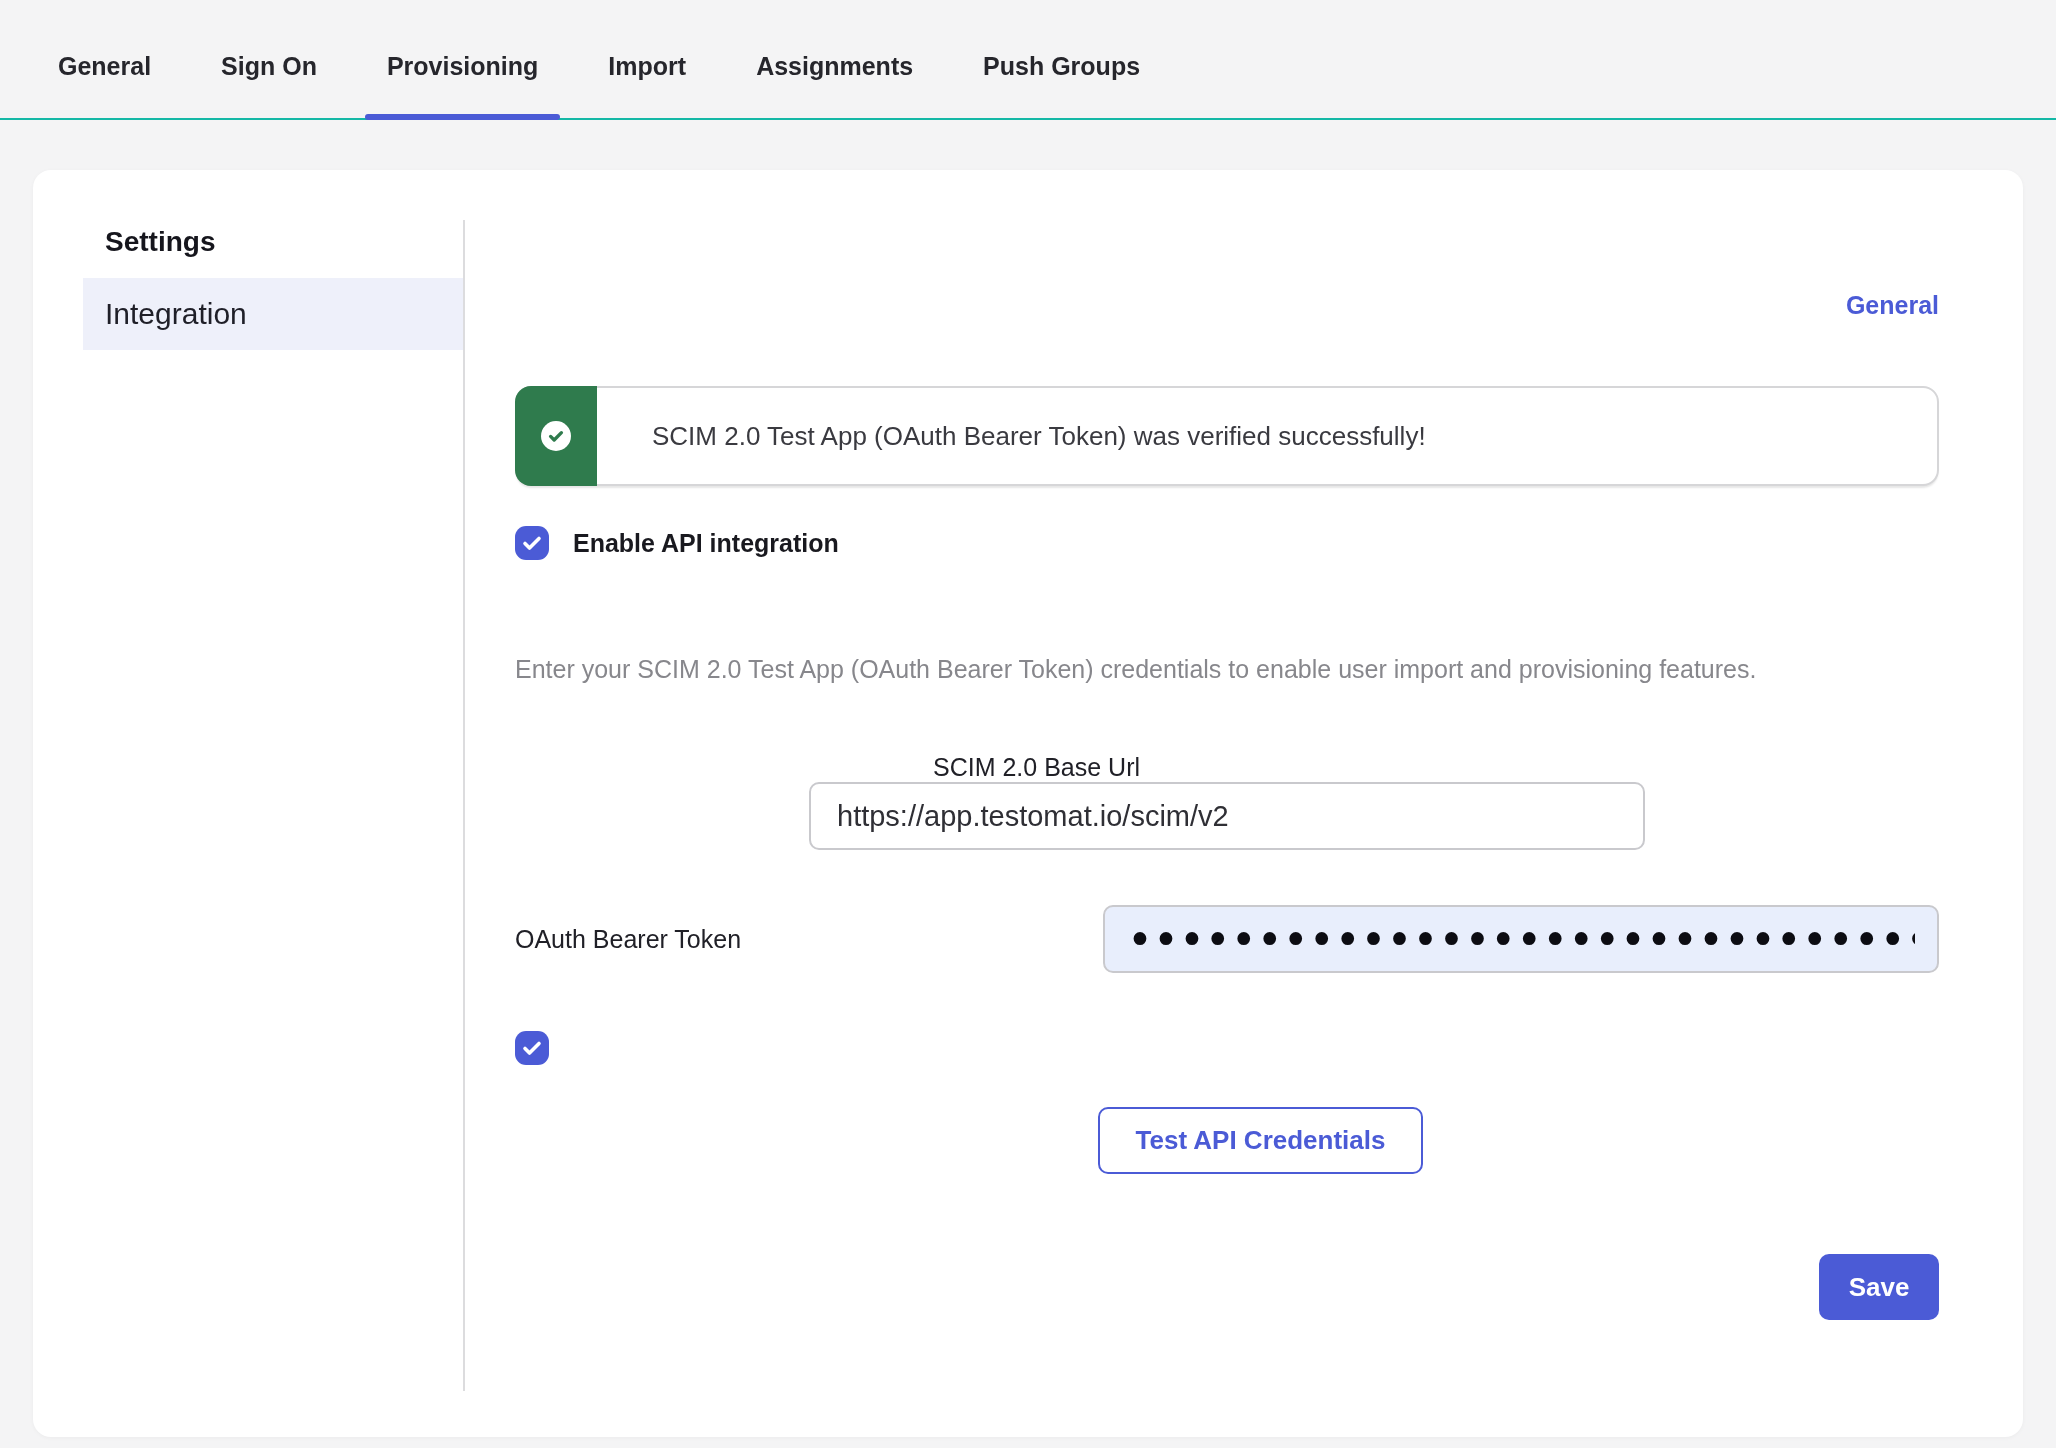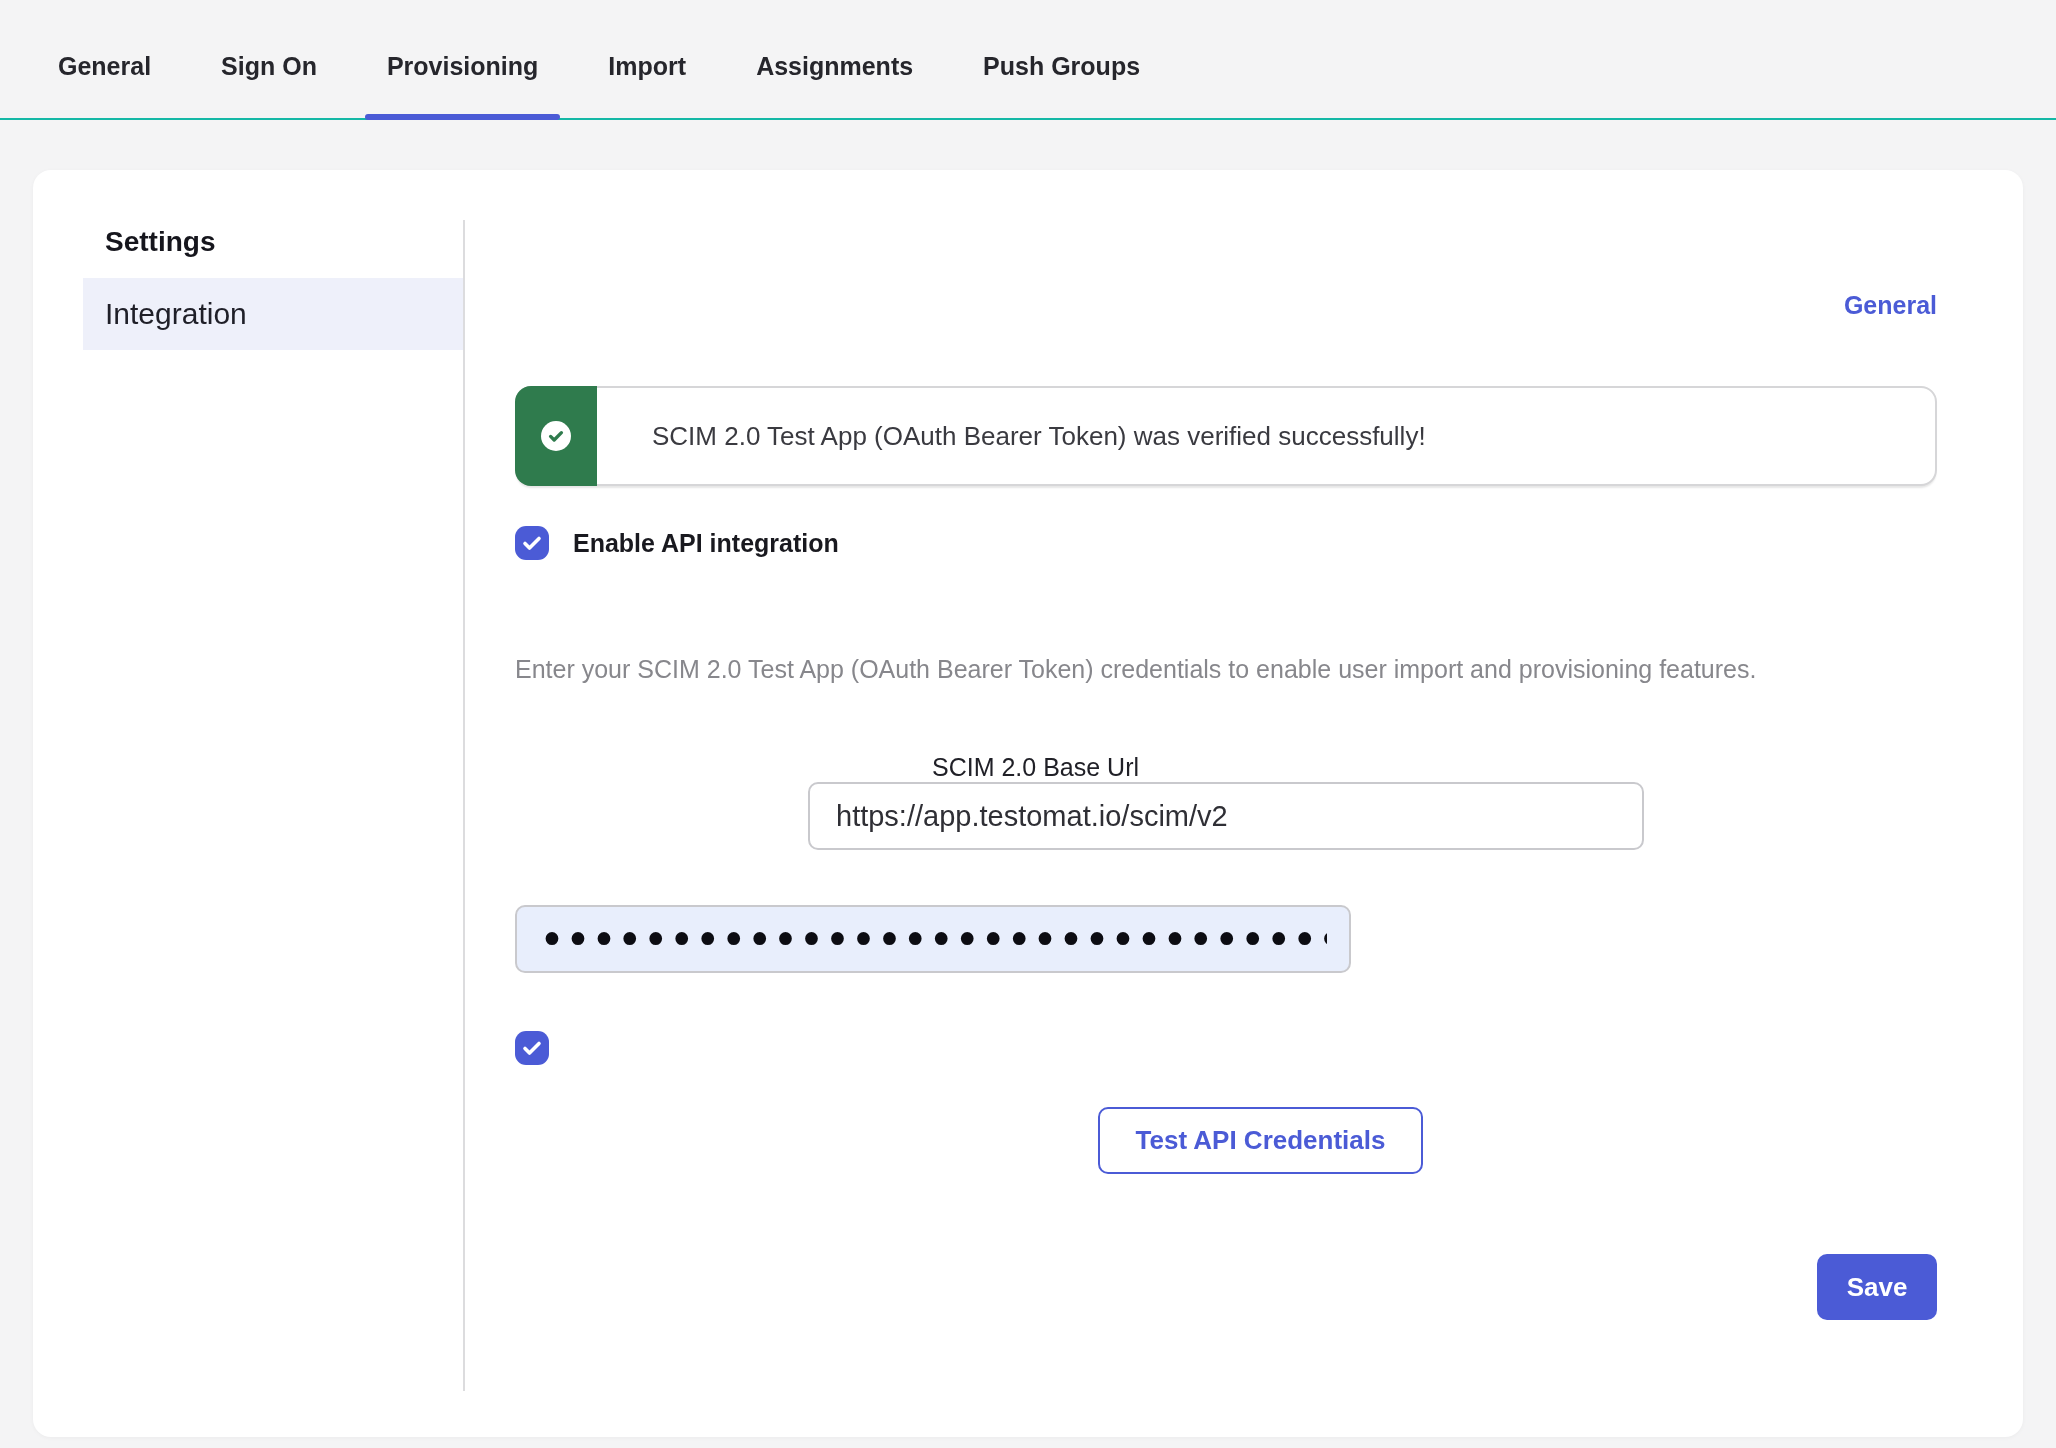--- a/index.html
+++ b/index.html
@@ -267,20 +267,21 @@
     </div>
 
     <p class="description">Enter your SCIM 2.0 Test App (OAuth Bearer Token) credentials to enable user import and provisioning features.</p>
 
     <div class="form-row url">
       <div class="form-label">SCIM 2.0 Base Url</div>
       <input class="text-input" type="text" value="https://app.testomat.io/scim/v2" style="">
     </div>
 
     <div class="form-row token">
+      <div class="form-label">OAuth Bearer Token</div>
       <input class="text-input masked" type="text" value="•••••••••••••••••••••••••••••••••••••••••••••••••••••••" style="">
     </div>
 
     <div class="form-row groups">
       <div class="checkbox">
         <svg width="24" height="24" viewBox="0 0 24 24">
           <path d="M5 12.5l4.5 4.5L19 7.5" stroke="#ffffff" stroke-width="3.6" fill="none" stroke-linecap="round" stroke-linejoin="round"></path>
         </svg>
       </div>
     </div>

